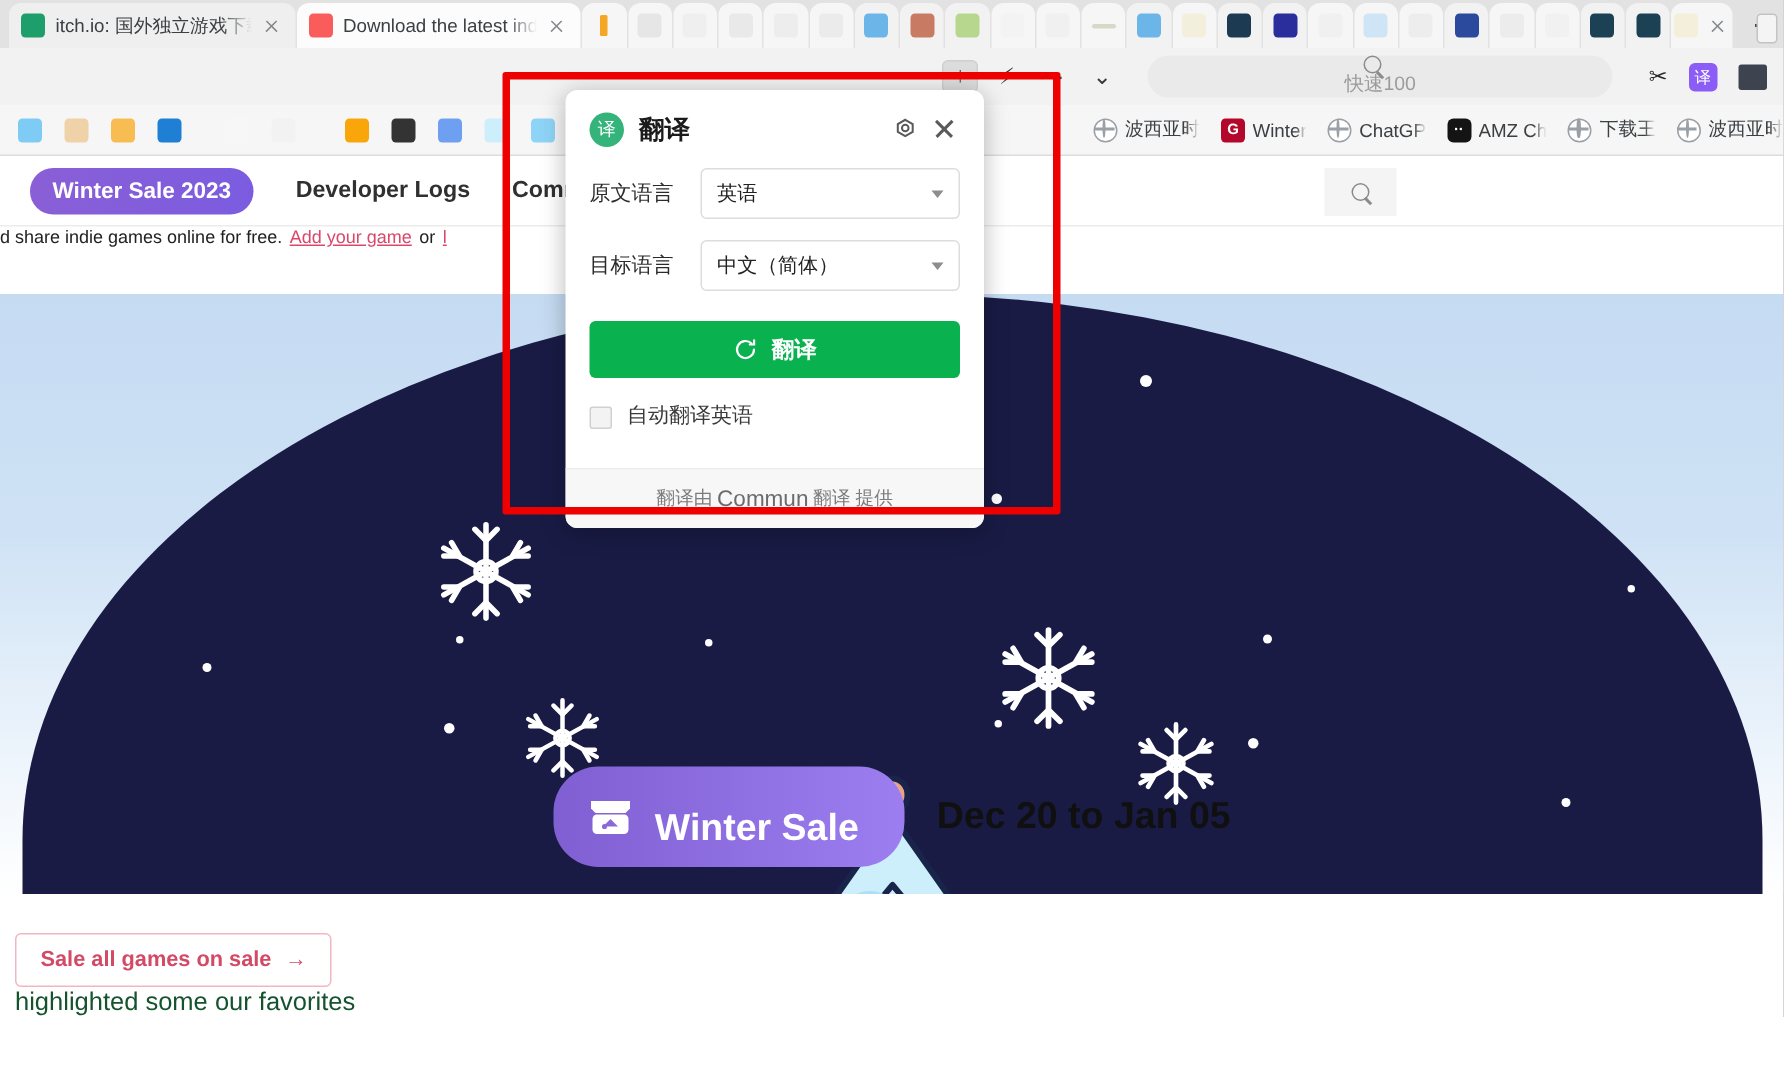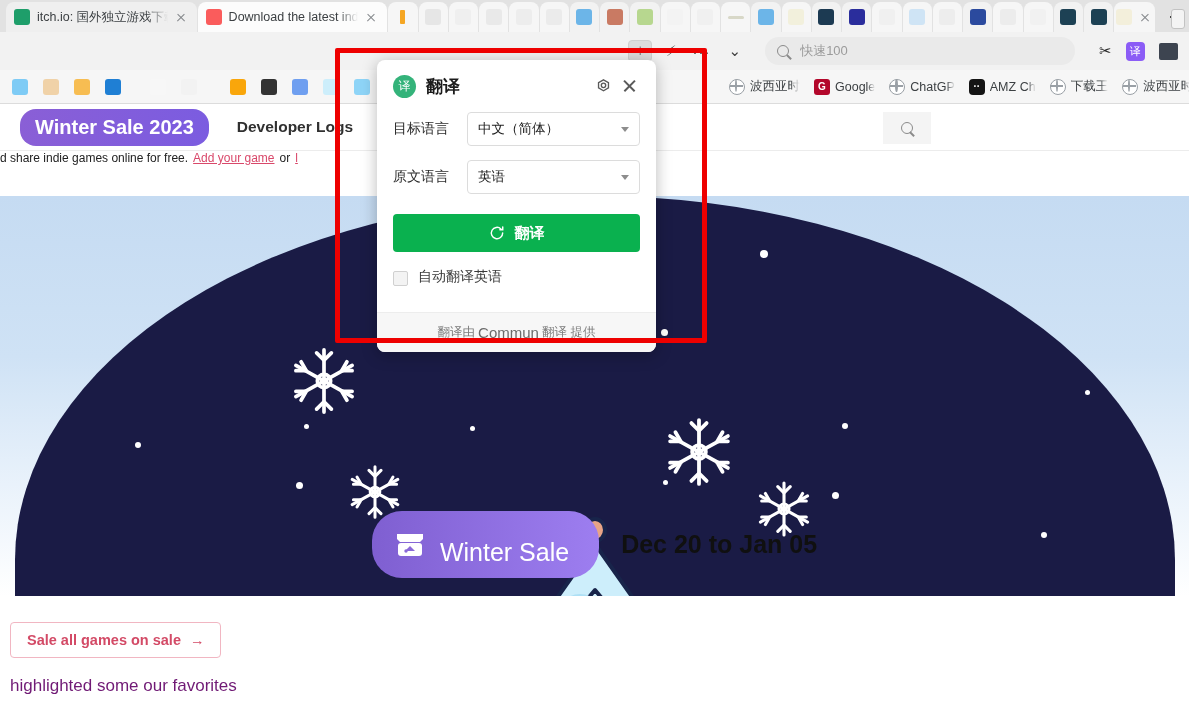--- a/index.html
+++ b/index.html
@@ -77,21 +77,21 @@
   .tb-icon { position: relative; display: flex; align-items: center; justify-content: center; }
   .trans-badge {
     width: 24px; height: 22px; border-radius: 4px; background: #dcdcdc;
     display: flex; align-items: center; justify-content: center;
     font-size: 9px; color: #3a3a3a; letter-spacing: -1px;
     border: 1px solid #cfcfcf;
   }
   .omnibox {
     height: 28px; background: #eaeaea; border-radius: 14px;
     display: flex; align-items: center; padding: 0 12px;
-    color: #9b9b9b; font-size: 13px;
+    color: #9b9b9b; font-size: 13px; flex-direction: column;
   }
   .bookmarks-bar {
     position: relative; height: 34px; width: 1189px;
     background: #f6f6f6;
     display: flex; align-items: center;
     border-bottom: 1px solid #dcdcdc;
     padding-left: 4px;
     overflow: hidden;
   }
   .bm {
@@ -127,21 +127,21 @@
     background: #ffffff; overflow: hidden;
   }
   .itch-nav {
     height: 47px; display: flex; align-items: center;
     padding-left: 20px; gap: 28px;
     background: #ffffff;
     border-bottom: 1px solid #ececec;
   }
   .sale-pill {
     background: linear-gradient(90deg, #8a5fd6, #7b5ce0);
-    color: #fff; font-weight: bold; font-size: 20px;
+    color: #fff; font-weight: bold; font-size: 15px;
     padding: 7px 15px; border-radius: 16px; white-space: nowrap;
   }
   .nav-link { font-size: 15.5px; font-weight: bold; color: #303030; white-space: nowrap; }
   .nav-search {
     position: absolute; right: 258px; top: 8px;
     width: 48px; height: 32px; background: #f4f4f4;
     display: flex; align-items: center; justify-content: center;
   }
   .mag { position: relative; width: 13px; height: 13px; }
   .mag::before {
@@ -179,31 +179,31 @@
 
   .sale-banner {
     position: absolute; left: 0; right: 0; bottom: 18px;
     display: flex; align-items: center; justify-content: center; gap: 22px;
   }
   .sale-btn {
     display: flex; align-items: center; gap: 14px;
     background: linear-gradient(90deg, #7f5fd1, #9d7ef0);
     border-radius: 30px; padding: 11px 30px 11px 22px;
   }
-  .sale-btn-text { color: #fff; font-size: 25px; font-weight: normal; margin-top: 16px; }
+  .sale-btn-text { color: #fff; font-size: 25px; font-weight: bold; margin-top: 16px; }
   .sale-date { font-size: 25px; font-weight: bold; color: #101010; }
 
   .below-hero { padding: 26px 0 0 10px; }
   .view-all-btn {
     display: inline-flex; align-items: center; gap: 9px;
     border: 1px solid #f1b6c2; color: #d34a66;
     font-size: 14.5px; font-weight: bold;
     padding: 9px 16px; border-radius: 4px; background: #fff;
   }
-  .fav-text { margin-top: 18px; font-size: 17px; color: #701a75; }
+  .fav-text { font-size: 17px; color: #14532d; }
 
   
   .popup {
     position: absolute; left: 377px; top: 60px; width: 279px; height: 292px;
     background: #ffffff;
     border-radius: 8px;
     box-shadow: 0 3px 16px rgba(0,0,0,.28);
     overflow: hidden;
     display: flex; flex-direction: column;
   }
@@ -409,21 +409,21 @@
         <span class="bm-ico" style="background:#f6c79a;margin:0 0 0 14px"></span>
       </div>
 
       <div style="display:flex;align-items:center;margin-left:232px">
         <div class="bm">
           <span class="bm-ico globe"></span>
           <span class="bm-label">波西亚时</span>
         </div>
         <div class="bm">
           <span class="bm-ico" style="background:#b3072b">G</span>
-          <span class="bm-label">Google</span>
+          <span class="bm-label">Winter</span>
         </div>
         <div class="bm">
           <span class="bm-ico globe"></span>
           <span class="bm-label">ChatGP</span>
         </div>
         <div class="bm">
           <span class="bm-ico" style="background:#141414;border-radius:4px">··</span>
           <span class="bm-label">AMZ Ch</span>
         </div>
         <div class="bm">
@@ -571,31 +571,31 @@
           <path d="M12 2.6 l7 4 v7.4 l-7 4 l-7 -4 V6.6 z"></path>
           <circle cx="12" cy="10.4" r="3.1"></circle>
         </svg>
       </span>
       <span class="hdr-btn">
         <span class="x-ico"></span>
       </span>
     </div>
 
     <div class="field-row">
+      <span class="field-label">原文语言</span>
+      <span class="select-box">
+        <span>英语</span>
+        <span class="caret"></span>
+      </span>
+    </div>
+
+    <div class="field-row">
       <span class="field-label">目标语言</span>
       <span class="select-box">
         <span>中文（简体）</span>
-        <span class="caret"></span>
-      </span>
-    </div>
-
-    <div class="field-row">
-      <span class="field-label">原文语言</span>
-      <span class="select-box">
-        <span>英语</span>
         <span class="caret"></span>
       </span>
     </div>
 
     <div class="translate-btn">
       <svg class="refresh-ico" viewBox="0 0 24 24" fill="none" stroke="#ffffff" stroke-width="2.2" stroke-linecap="round">
         <path d="M20.5 12 a8.5 8.5 0 1 1 -2.6 -6.1"></path>
         <path d="M20.6 2.8 v4.2 h-4.3"></path>
       </svg>
       <span>翻译</span>

